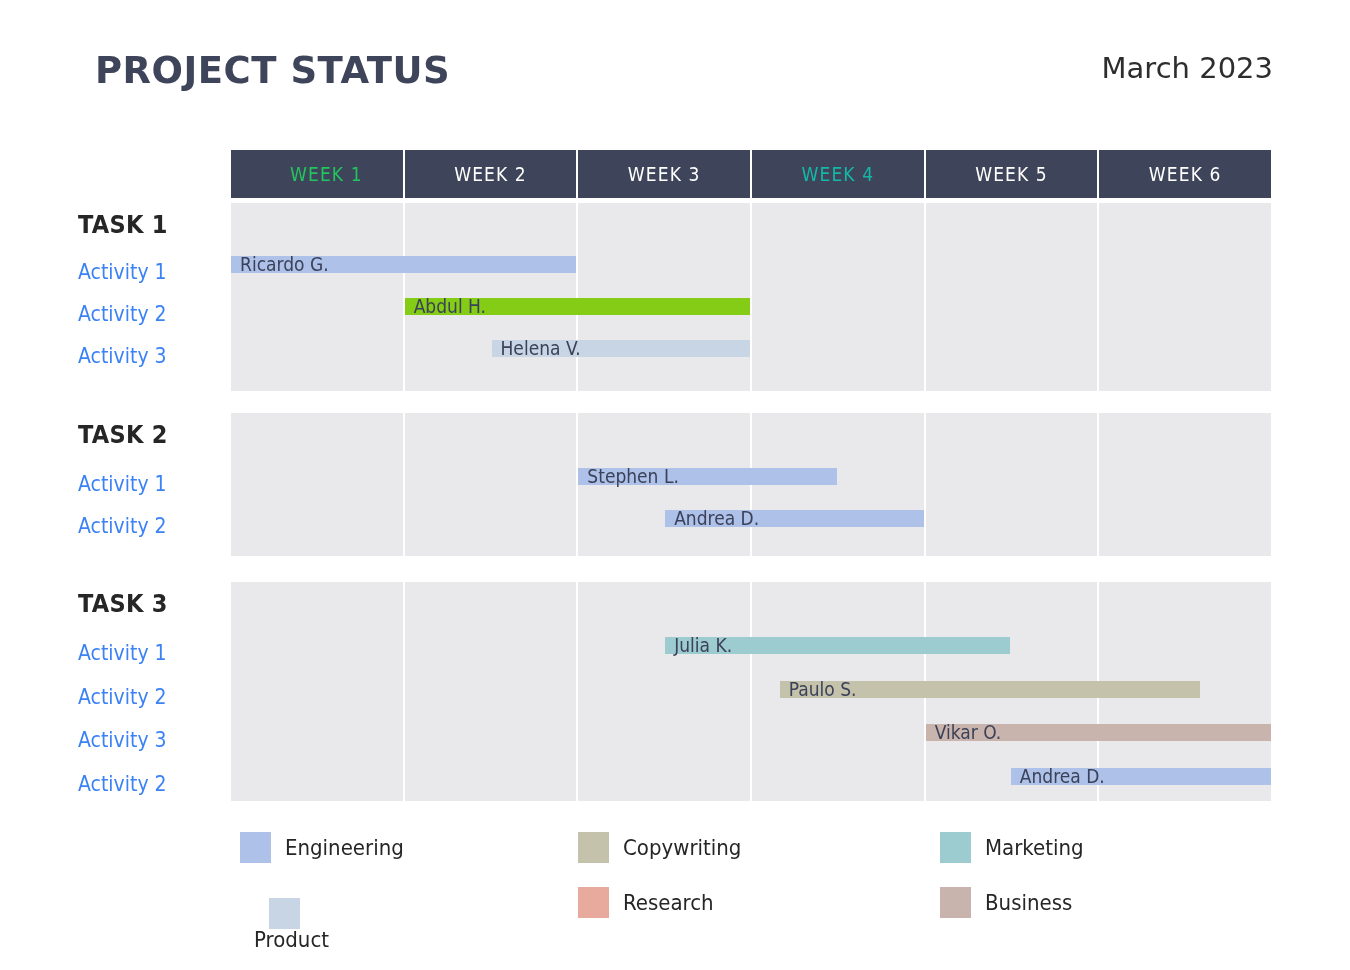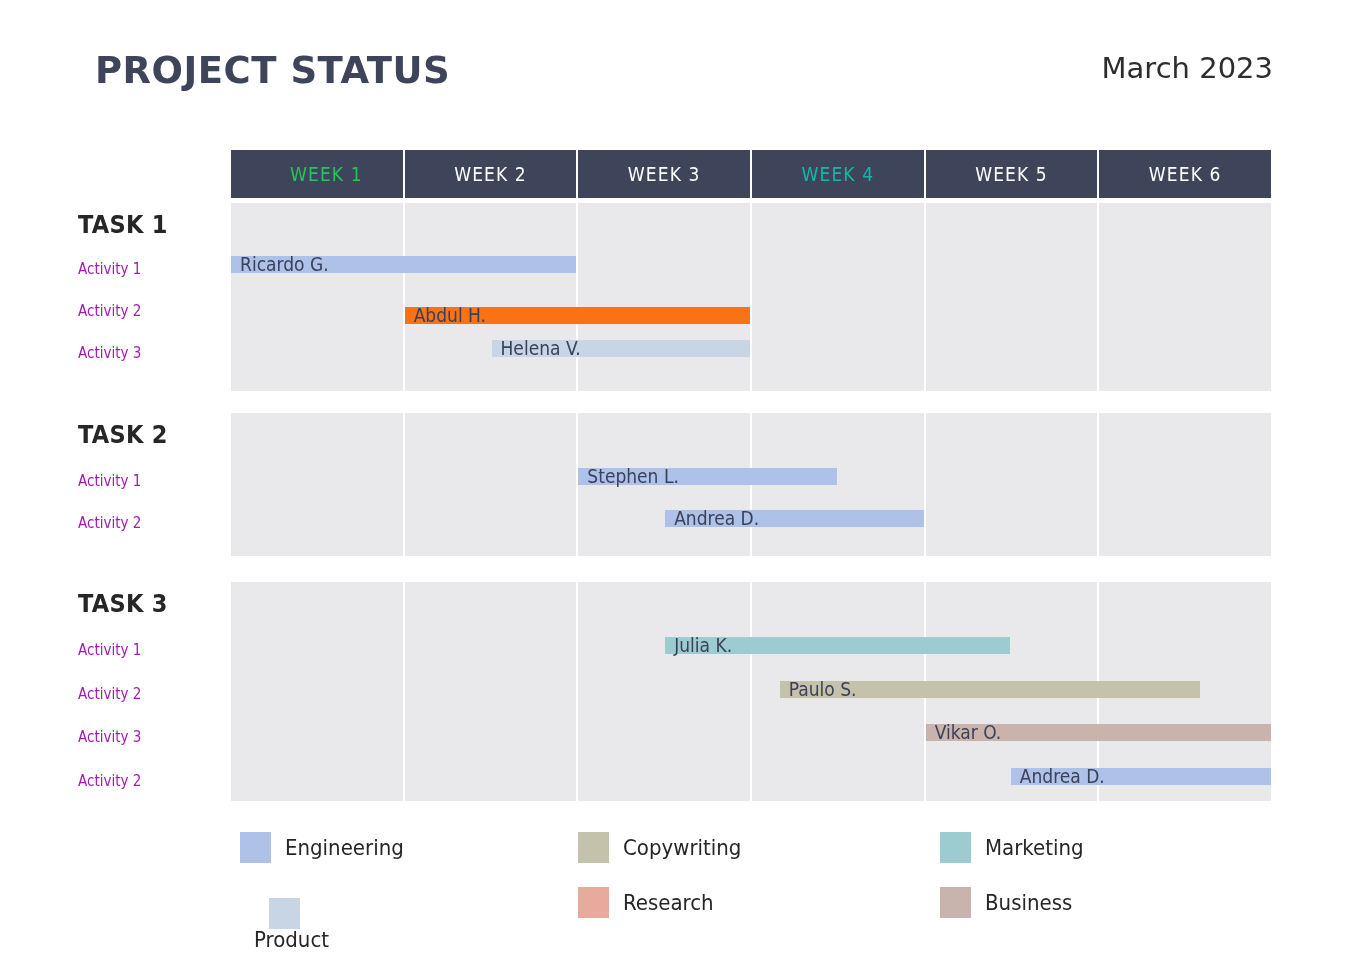--- a/index.html
+++ b/index.html
@@ -105,23 +105,23 @@
     font-weight: bold;
     color: #262626;
     letter-spacing: 0.3px;
     white-space: nowrap;
     line-height: 1;
   }
   .activity-label {
     position: absolute;
     left: 78px;
     font-family: "DejaVu Sans Condensed", "DejaVu Sans", sans-serif;
-    font-size: 15px;
+    font-size: 21px;
     font-weight: 400;
-    color: #a21caf;
+    color: #3b82f6;
     white-space: nowrap;
     line-height: 1;
   }
   .bar {
     position: absolute;
     height: 17px;
     display: flex;
     align-items: center;
     box-sizing: border-box;
   }
@@ -199,21 +199,21 @@
           <div class="band-col" style="left: 521px; width: 171.667px; background: rgb(233, 233, 235);"></div>
           <div class="band-col" style="left: 694.667px; width: 171.667px; background: rgb(233, 233, 235);"></div>
           <div class="band-col" style="left: 868.333px; width: 171.667px; background: rgb(233, 233, 235);"></div>
         </div>
         <div class="task-title" style="top: 9px;">TASK 1</div>
         <div class="activity-label" style="top: 59px;">Activity 1</div>
         <div class="bar" style="left: 231px; width: 345.333px; top: 53px; background: rgb(174, 193, 232);">
           <span class="bar-label">Ricardo G.</span>
         </div>
         <div class="activity-label" style="top: 101px;">Activity 2</div>
-        <div class="bar" style="left: 404.667px; width: 345.333px; top: 95px; background: #f97316; margin-top: 9px;">
+        <div class="bar" style="left: 404.667px; width: 345.333px; top: 95px; background: #84cc16;">
           <span class="bar-label">Abdul H.</span>
         </div>
         <div class="activity-label" style="top: 143px;">Activity 3</div>
         <div class="bar" style="left: 491.5px; width: 258.5px; top: 137px; background: rgb(199, 213, 229);">
           <span class="bar-label">Helena V.</span>
         </div>
       </div>
       <div class="task-group" style="top: 413px; width: 1350px; height: 143px;">
         <div class="task-band" style="width: 1042px;">
           <div class="band-col" style="left: 0px; width: 171.667px; background: rgb(233, 233, 235);"></div>

